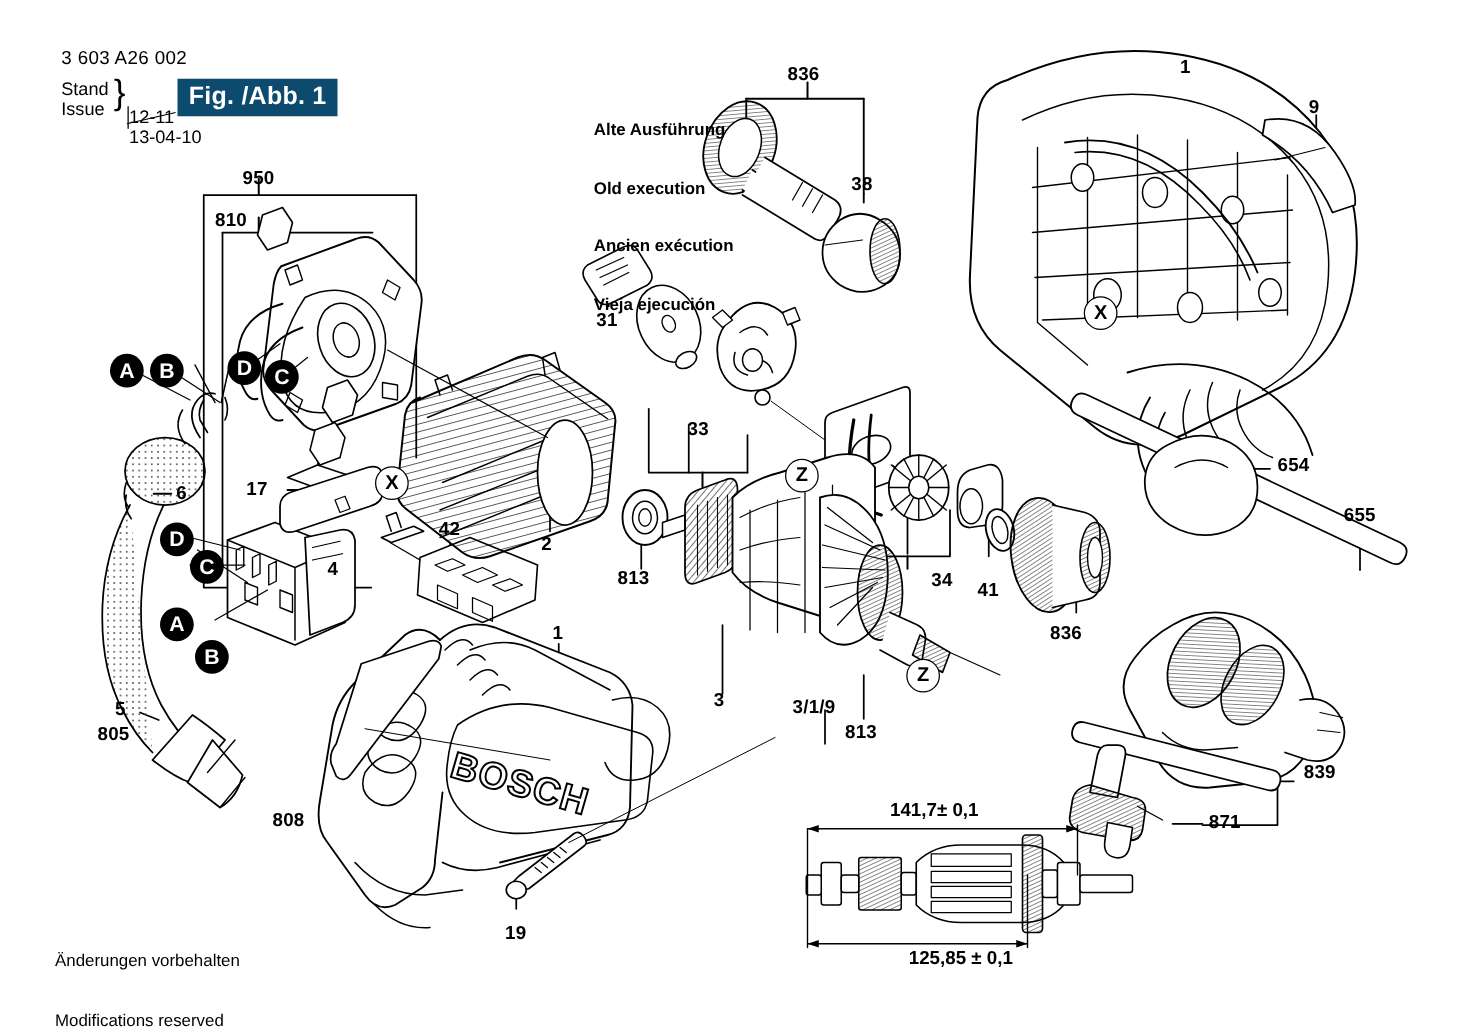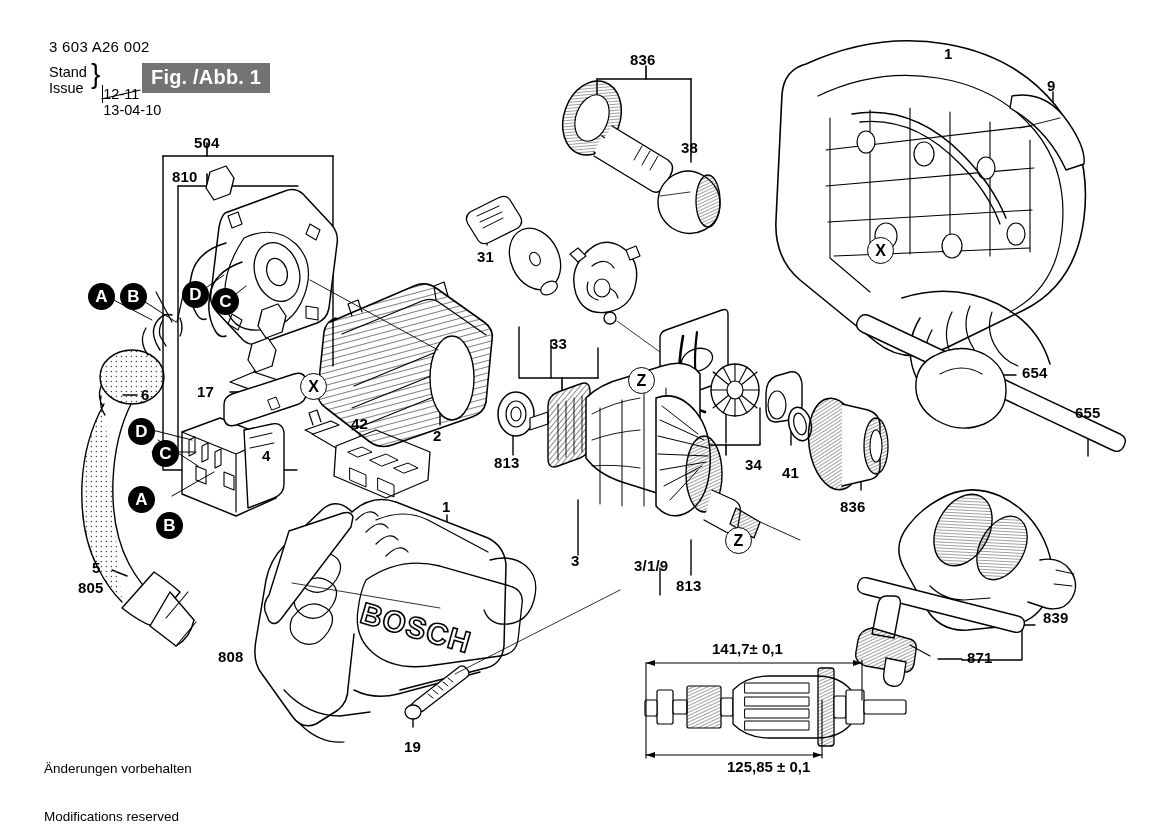--- a/index.html
+++ b/index.html
@@ -34,21 +34,21 @@
   .date-struck:before{
     content:"";position:absolute;left:-2px;right:-2px;top:50%;
     border-top:1.6px solid #000;transform:rotate(-13deg);
   }
   .date-struck:after{
     content:"";position:absolute;left:-1px;top:-1px;bottom:-1px;
     border-left:1.4px solid #000;
   }
   #fig-badge{
     left:142px;top:63px;
-    background:#737373;color:#fff;
+    background:#0c4a6e;color:#fff;
     font-size:20px;font-weight:bold;
     padding:3px 9px 4px 9px;
     letter-spacing:.2px;
     white-space:nowrap;
   }
   
   .textblock{font-size:13.5px;line-height:15.5px;font-weight:bold;white-space:pre;}
   .footnote{font-size:13.5px;line-height:16px;white-space:pre;}
   
   .lbl{
@@ -443,33 +443,39 @@
       <div class="hdr-brace">}</div>
       <div class="hdr-dates">
         <div><span class="date-struck">12-11</span></div>
         <div>13-04-10</div>
       </div>
     </div>
   </div>
 
   <div class="abs" id="fig-badge">Fig. /Abb. 1</div>
 
+  <div class="abs textblock" style="left:475px;top:65px;">
+    <div>Alte Ausführung</div>
+    <div>Old execution</div>
+    <div>Ancien exécution</div>
+    <div>Vieja ejecución</div>
+  </div>
 
   <div class="abs footnote" id="modifications">
     <div>Änderungen vorbehalten</div>
     <div>Modifications reserved</div>
     
     
   </div>
 
 
   <div class="abs dim" style="left:712px;top:640px;">141,7± 0,1</div>
   <div class="abs dim" style="left:727px;top:758px;">125,85 ± 0,1</div>
 
-  <div class="abs lbl" style="left:194px;top:133px;">504</div>
+  <div class="abs lbl" style="left:194px;top:133px;">950</div>
   <div class="abs lbl" style="left:172px;top:167px;">810</div>
   <div class="abs lbl" style="left:141px;top:385px;">6</div>
   <div class="abs lbl" style="left:197px;top:382px;">17</div>
   <div class="abs lbl" style="left:262px;top:446px;">4</div>
   <div class="abs lbl" style="left:92px;top:558px;">5</div>
   <div class="abs lbl" style="left:78px;top:578px;">805</div>
   <div class="abs lbl" style="left:218px;top:647px;">808</div>
   <div class="abs lbl" style="left:404px;top:737px;">19</div>
   <div class="abs lbl" style="left:351px;top:414px;">42</div>
   <div class="abs lbl" style="left:433px;top:426px;">2</div>

